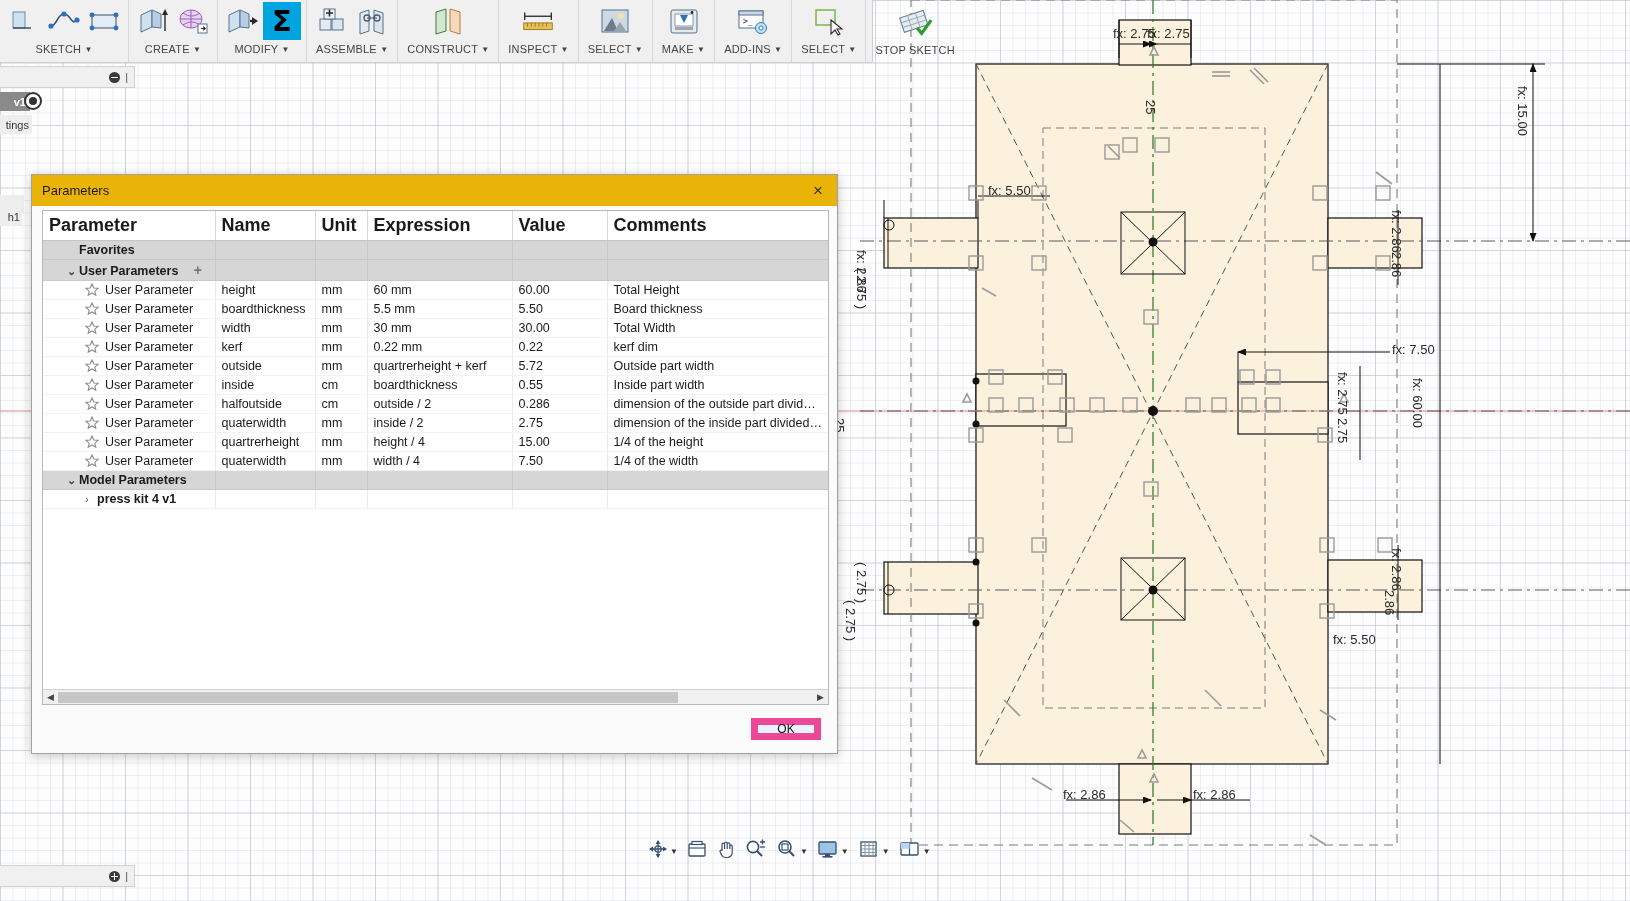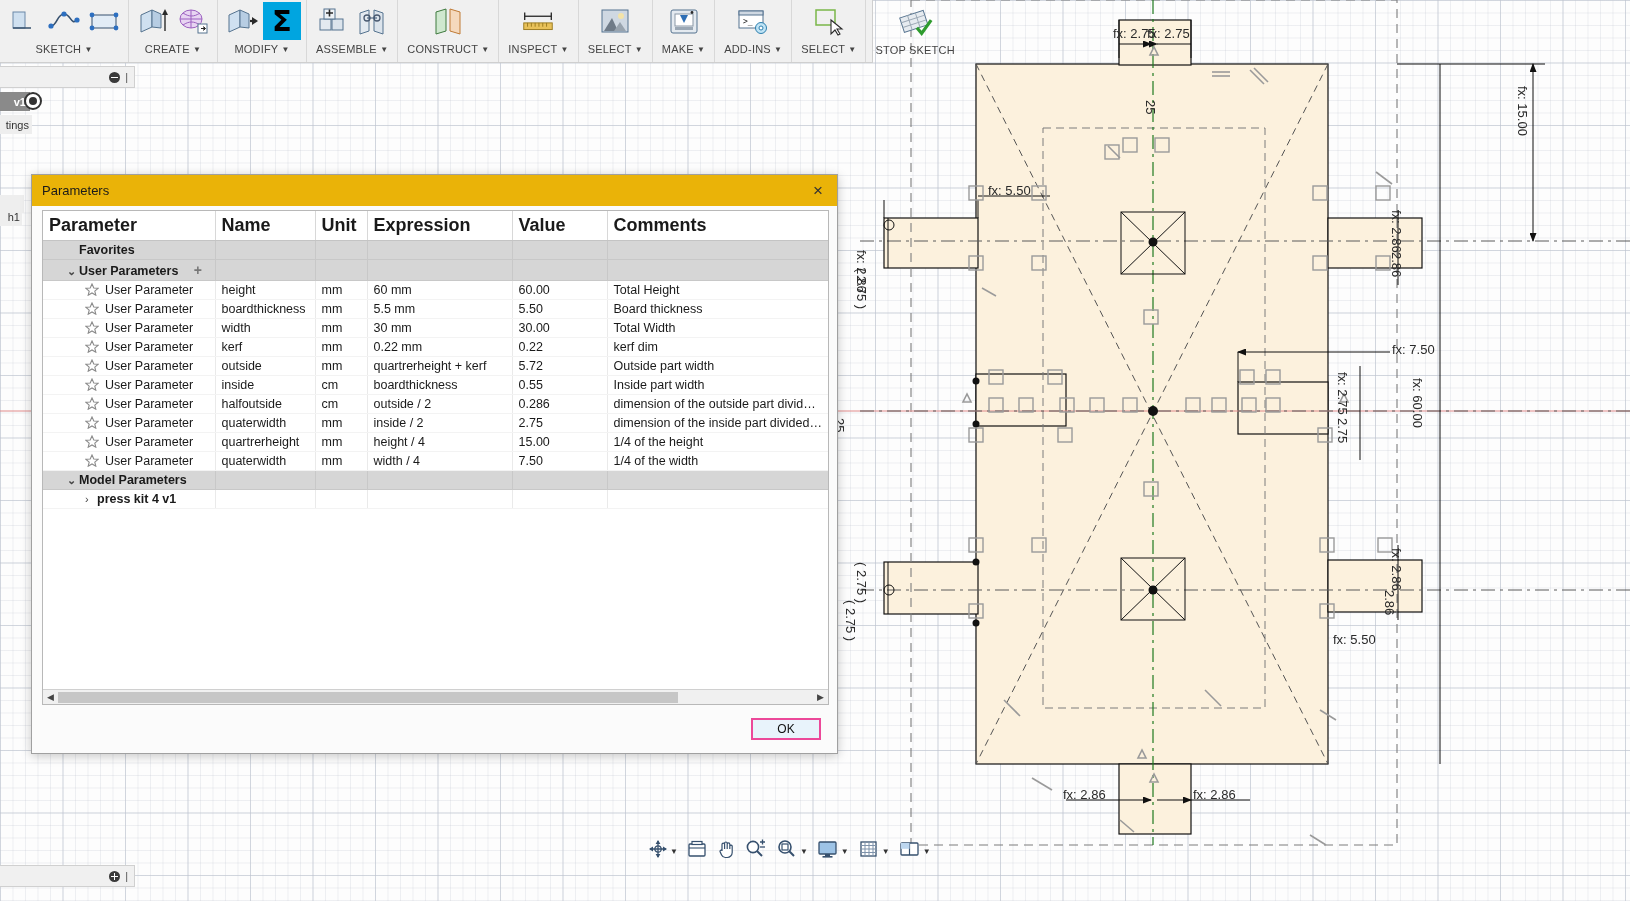--- a/index.html
+++ b/index.html
@@ -224,21 +224,21 @@
   #hs-thumb {
     position:absolute; left:0; top:2px;
     width:620px; height:11px; background:#c6c6c6; cursor:pointer;
   }
   #dlg-footer {
     height: 48px; display:flex; align-items:center;
     justify-content:flex-end; padding-right: 16px;
   }
   #ok-btn {
     width: 70px; height: 22px;
-    background: #e8f3fb; border: 2px solid #ec4899;
+    background: #e8f3fb; border: 7px solid #ec4899;
     font-size: 12px; color:#111; cursor:pointer;
     display:flex; align-items:center; justify-content:center;
   }
 </style>
 </head>
 <body>
 
 <div id="canvas"></div>
 
 <svg id="sketch-svg">

